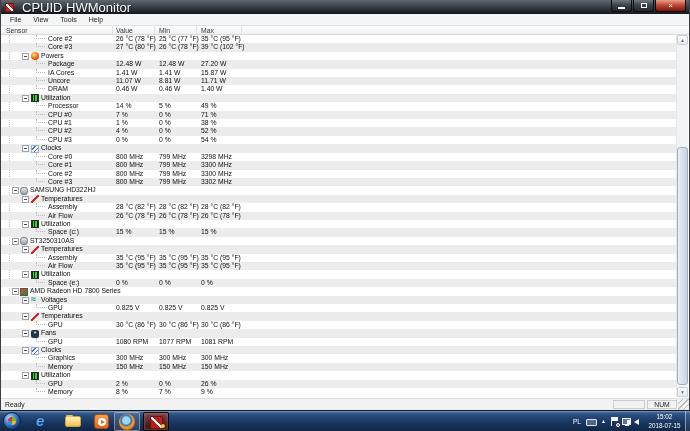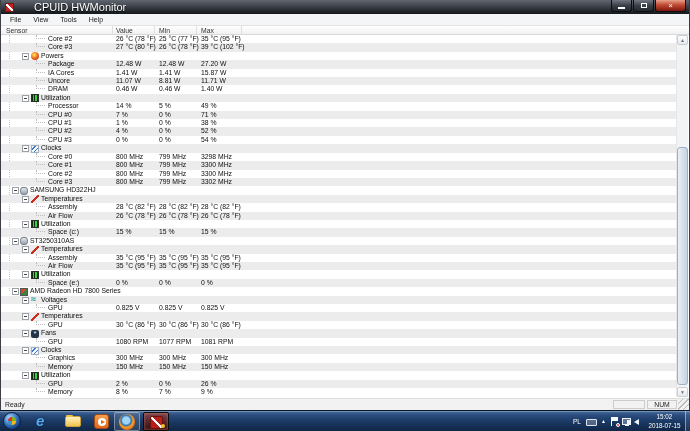--- a/index.html
+++ b/index.html
@@ -8,21 +8,21 @@
             font-family:"Liberation Sans", sans-serif; background:#000; }
 
   
   .window { position:absolute; left:0; top:0; width:690px; height:410px; background:#fff;
             border-left:1px solid #3c4046; border-right:1px solid #3c4046; }
   .titlebar { position:absolute; left:0; top:0; right:0; height:14px;
               background:linear-gradient(180deg,#606770 0%,#3d434b 45%,#14171b 100%);
               display:flex; align-items:center; padding-left:4px; }
   .app-icon { width:9px; height:9px; background:#c6231f; border:1px solid #7e120f;
               background-image:linear-gradient(45deg,transparent 42%,#fff 42%,#fff 58%,transparent 58%); }
-  .titletext { color:#fff; font-size:11px; margin-left:20px; text-shadow:0 1px 1px #000; }
+  .titletext { color:#fff; font-size:13px; margin-left:8px; text-shadow:0 1px 1px #000; }
   .winbtns { position:absolute; right:3px; top:0; display:flex; }
   .wbtn { width:21px; height:12px; border:1px solid #0c0e11; border-top:none;
           background:linear-gradient(#707780,#3a4047 50%,#23272c);
           border-radius:0 0 3px 3px; display:flex; align-items:center; justify-content:center; margin-left:1px; }
   .wbtn.close { width:31px; background:linear-gradient(#e9a08a,#c04a35 45%,#7d150b); }
   .glyph-min { width:7px; height:2px; background:#fff; margin-top:4px; }
   .glyph-max { width:6px; height:5px; border:1px solid #fff; }
   .glyph-close { color:#fff; font-size:8px; line-height:8px; }
 
   .menubar { position:absolute; top:14px; left:0; right:0; height:12px; background:#f4f5f6;

